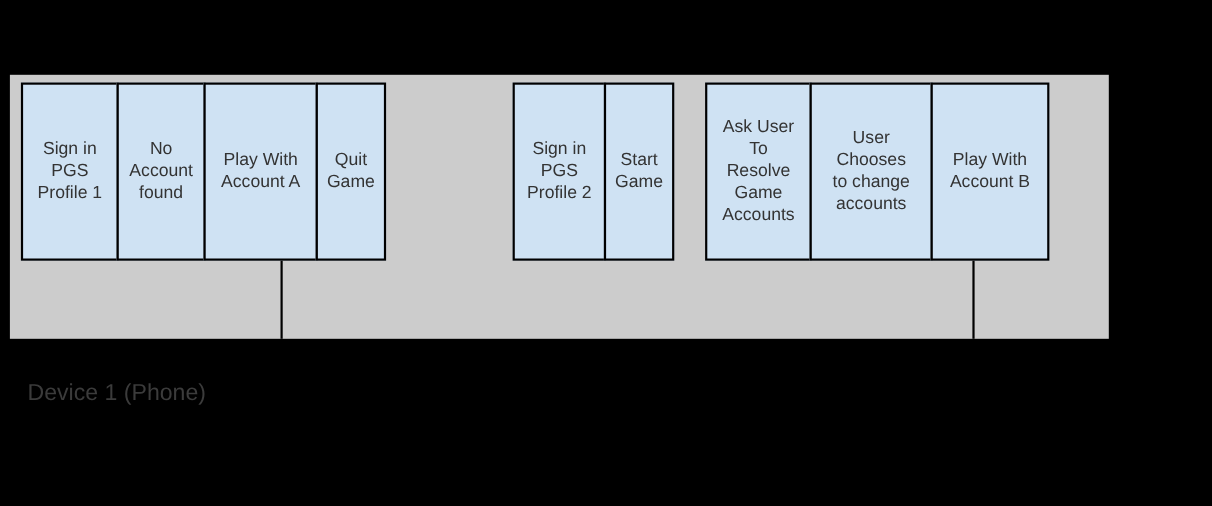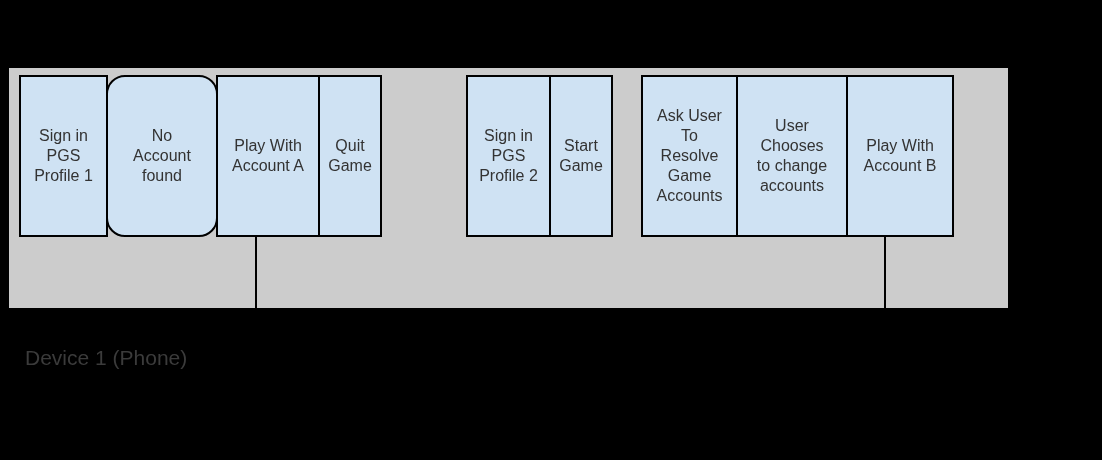--- a/index.html
+++ b/index.html
@@ -39,21 +39,21 @@
     justify-content: center;
     text-align: center;
     font-size: 16px;
     line-height: 20px;
     color: #333333;
     white-space: pre-line;
     overflow: hidden;
   }
   .box:first-child { margin-left: 0; }
   .g1-b1 { width: 89px; }
-  .g1-b2 { width: 112px; border-radius: 19px; }
+  .g1-b2 { width: 81px; }
   .g1-b3 { width: 104px; }
   .g1-b4 { width: 64px; }
   .g2-b1 { width: 85px; }
   .g2-b2 { width: 64px; }
   .g2-b3 { width: 97px; margin-left: 28px; }
   .g2-b4 { width: 112px; }
   .g2-b5 { width: 108px; }
   .connector {
     position: absolute;
     width: 2px; height: 71px;

